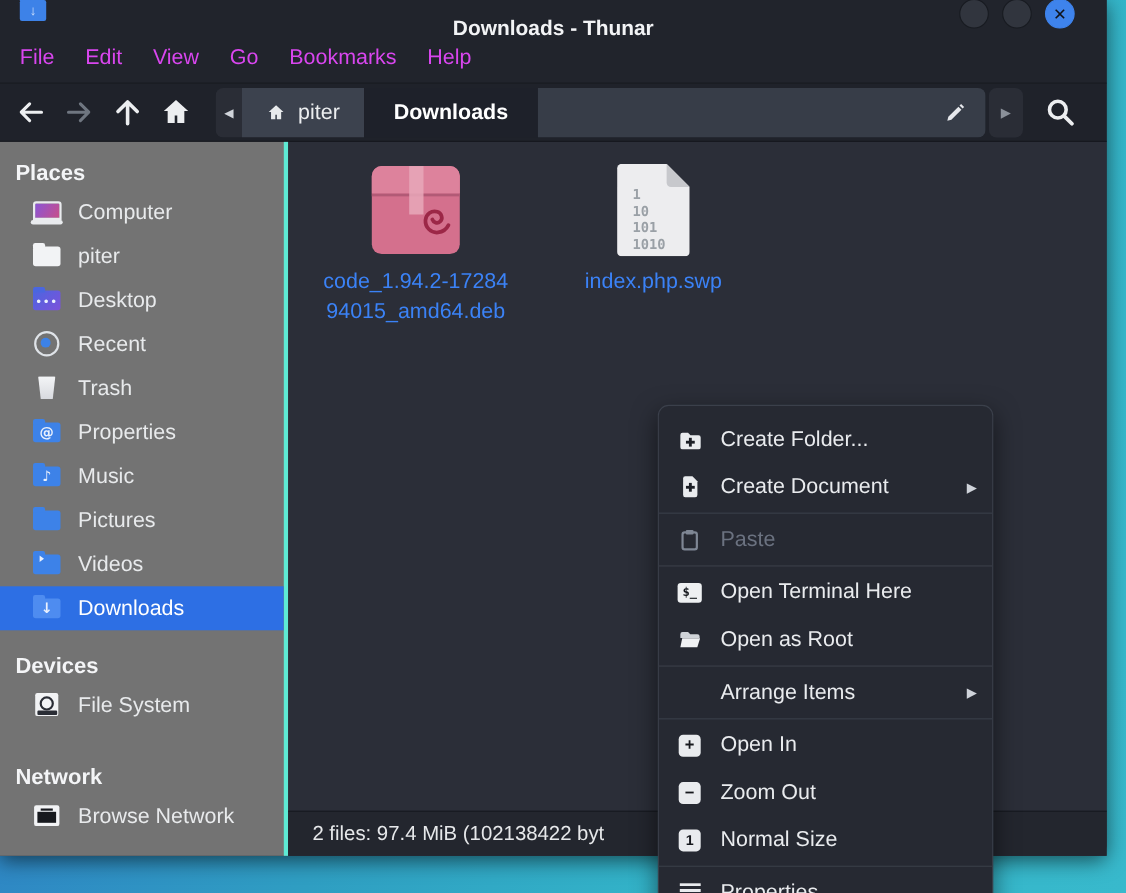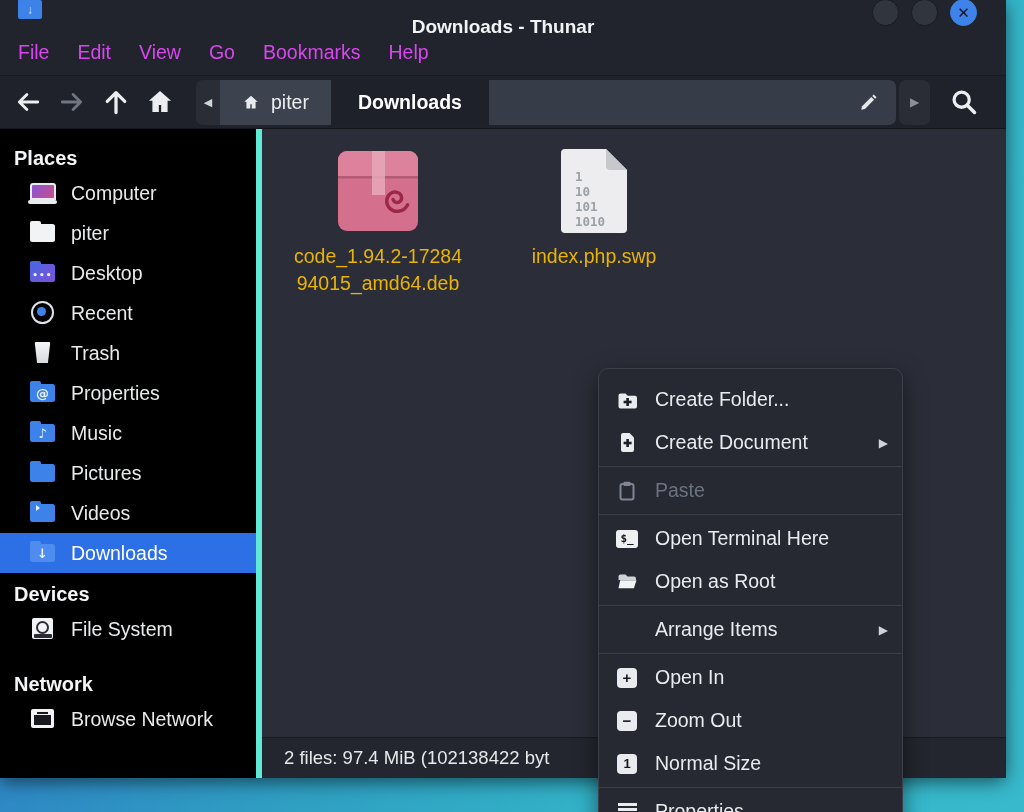--- a/index.html
+++ b/index.html
@@ -31,24 +31,24 @@
   .tbtn { width:44px; height:44px; display:flex; align-items:center; justify-content:center; flex:none; }
   .crumbs { display:flex; align-items:stretch; height:45px; margin-left:14px; border-radius:7px; overflow:hidden; flex:1; }
   .c-nav { width:24px; background:#2a2d36; display:flex; align-items:center; justify-content:center; font-size:11px; color:#d0d4da; font-family:"DejaVu Sans",sans-serif; }
   .c-piter { background:#3c424e; display:flex; align-items:center; gap:11px; padding:0 22px; font-size:19.5px; color:#eceef0; }
   .c-down { background:#1e212a; font-weight:bold; padding:0 27px; display:flex; align-items:center; font-size:19.5px; color:#fff; }
   .c-rest { flex:1; background:#373d48; display:flex; align-items:center; justify-content:flex-end; padding-right:16px; }
   .c-expand { width:31px; height:45px; margin-left:3px; border-radius:7px; background:#2a2d36; display:flex; align-items:center; justify-content:center; font-size:12px; color:#8a9099; font-family:"DejaVu Sans",sans-serif; flex:none; }
   .search-btn { margin:0 20px 0 12px; }
   
   .body-row { flex:1; display:flex; min-height:0; }
-  .sidebar { width:262px; background:#000000; border-right:6px solid #5eead4; overflow:hidden; padding-top:14px; flex:none; }
+  .sidebar { width:262px; background:#737373; border-right:4px solid #5eead4; overflow:hidden; padding-top:14px; flex:none; }
   .shead { font-weight:bold; color:#f4f5f7; font-size:20px; height:30px; padding-left:14px; display:flex; align-items:center; }
-  .shead.later { margin-top:6px; }
-  .shead.net { margin-top:20px; }
+  .shead.later { margin-top:18px; }
+  .shead.net { margin-top:31px; }
   .srow { height:40px; display:flex; align-items:center; gap:13px; padding-left:28px; font-size:19.5px; color:#e8eaec; }
   .srow.selected { background:#2d6fe4; color:#fff; }
   .eject { margin-left:auto; margin-right:22px; }
   
   .icn { width:30px; height:24px; position:relative; flex:none; }
   .fold { position:absolute; left:2px; top:3px; width:25px; height:18px; background:#3d82e8; border-radius:2.5px; }
   .fold::before { content:""; position:absolute; top:-3px; left:0; width:11px; height:5px; background:#3d82e8; border-radius:2px 2px 0 0; }
   .fold .g { position:absolute; inset:0; display:flex; align-items:center; justify-content:center; font-size:13px; color:#eaf1fd; font-weight:bold; font-family:"DejaVu Sans",sans-serif; }
   .fold.white { background:#f2f3f5; } .fold.white::before { background:#f2f3f5; }
   .fold.white .dash { width:12px; height:3.5px; background:#8b8f97; border-radius:2px; margin:auto; margin-top:8px; }
@@ -68,21 +68,21 @@
   .g-drive::after { content:""; position:absolute; left:1.5px; bottom:1.5px; width:18px; height:3.5px; background:#2a2d35; border-radius:1px; }
   .g-disc { position:absolute; left:3px; top:0; width:23px; height:23px; border-radius:50%; background:radial-gradient(circle,#4a4e55 0 3px,#9aa0a8 3px 6px,#7b8088 6px 8px,#85898f 8px 11.5px); }
   .g-net { position:absolute; left:3px; top:2px; width:23px; height:19px; background:#f2f3f5; border-radius:2px; }
   .g-net::before { content:""; position:absolute; left:3px; top:6px; width:17px; height:10px; background:#17191e; }
   .g-net::after { content:""; position:absolute; left:6px; top:2.5px; width:11px; height:2.5px; background:#17191e; }
   
   .main { flex:1; background:#2b2e38; display:flex; flex-direction:column; min-width:0; }
   .files { flex:1; display:flex; align-items:flex-start; padding:20px 0 0 10px; gap:4px; }
   .fitem { width:212px; display:flex; flex-direction:column; align-items:center; }
   .fthumb { width:84px; height:84px; margin-bottom:10px; position:relative; display:flex; align-items:center; justify-content:center; }
-  .flabel { font-size:19.5px; color:#eab308; text-align:center; line-height:27px; }
+  .flabel { font-size:19.5px; color:#3b82f6; text-align:center; line-height:27px; }
   .swp-text { position:absolute; left:23px; top:20px; font-family:"DejaVu Sans Mono",monospace; font-weight:bold; font-size:12.5px; line-height:15px; color:#9aa0a6; text-align:left; }
   
   .statusbar { height:41px; border-top:1px solid #171a20; background:#23262e; display:flex; align-items:center; padding-left:22px; font-size:18.5px; color:#e6e8ea; flex:none; white-space:nowrap; overflow:hidden; }
   
   .cmenu { position:absolute; left:598px; top:368px; width:305px; background:#262932; border:1px solid #3b404b; border-radius:10px; padding:9px 0; box-shadow:0 8px 22px rgba(0,0,0,.5); z-index:10; }
   .mi { height:43px; display:flex; align-items:center; padding:0 14px 0 17px; gap:17px; font-size:19.5px; color:#e9ebee; }
   .mi .micn { width:22px; height:22px; display:flex; align-items:center; justify-content:center; flex:none; }
   .mi.disabled { color:#6b7280; }
   .mi .arrow { margin-left:auto; font-size:12px; color:#cfd3da; font-family:"DejaVu Sans",sans-serif; }
   .msep { height:1px; background:#3a3f49; margin:2px 0; }

